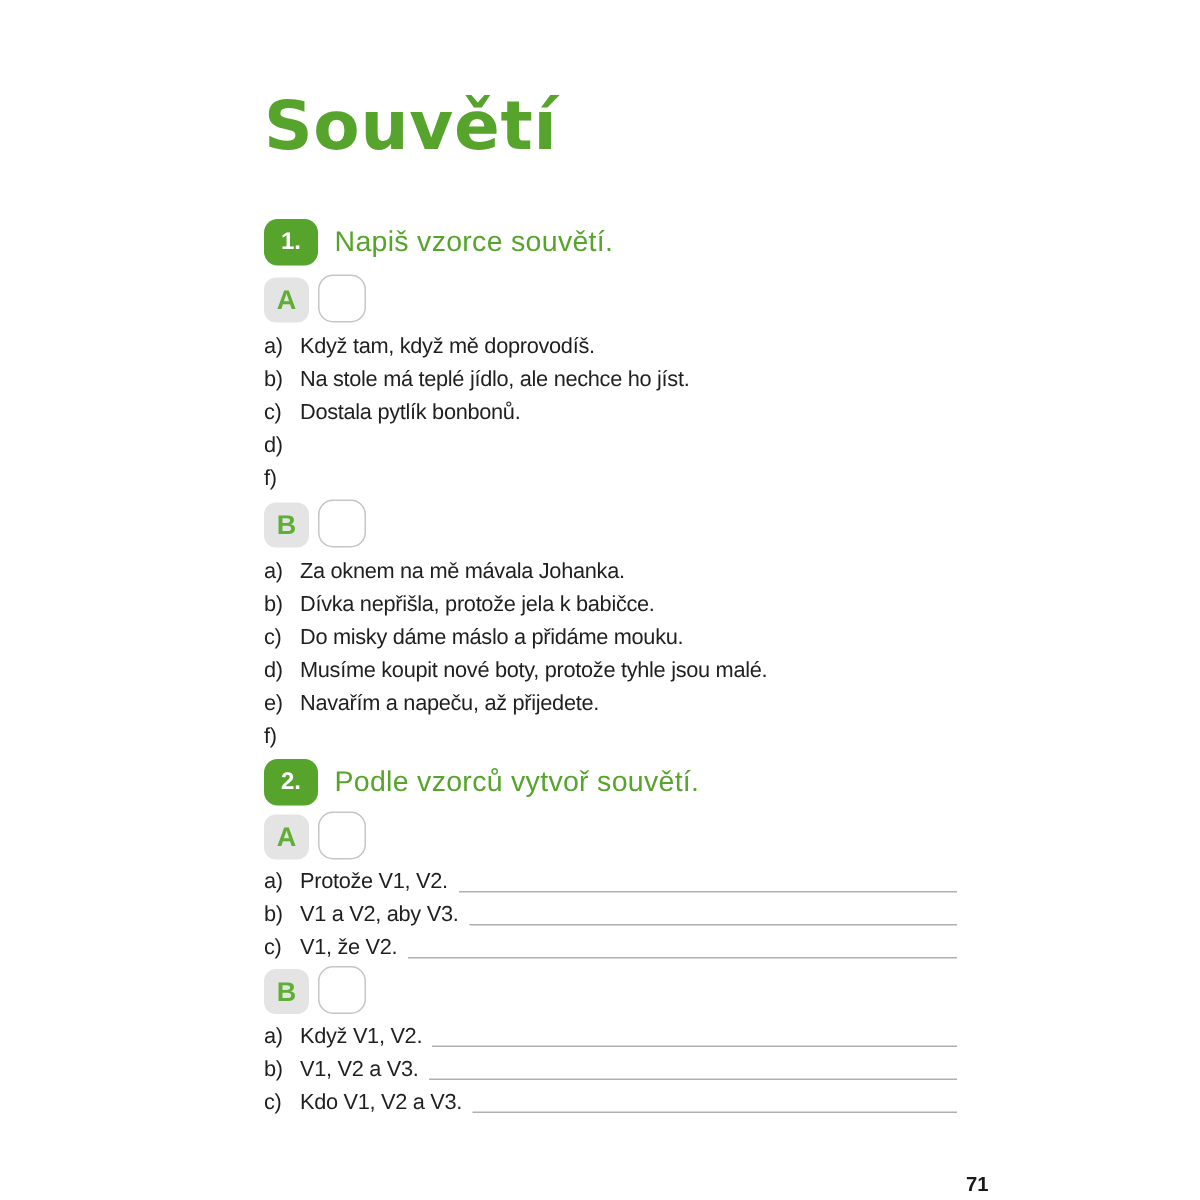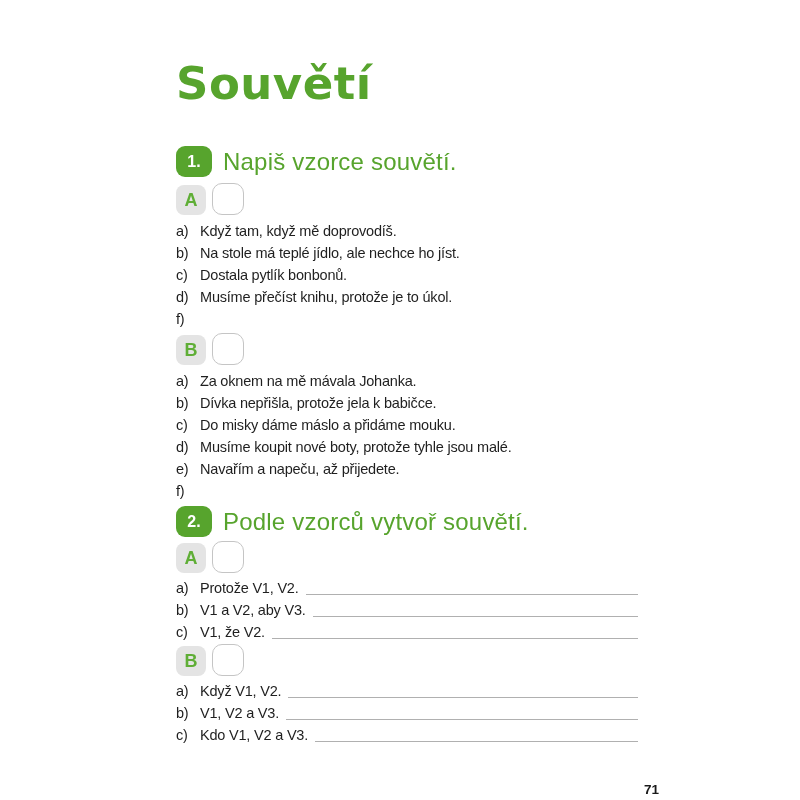--- a/index.html
+++ b/index.html
@@ -22,21 +22,21 @@
     font-family:"DejaVu Sans", sans-serif;
   }
   .ex-header{display:flex;align-items:center;gap:11px;height:31px;}
   .ex-header.first{margin-top:36px;}
   .ex-header.second{margin-top:4px;}
   .ex-num{
     flex:0 0 36px;height:31px;background:var(--green);color:#fff;
     border-radius:9px;display:flex;align-items:center;justify-content:center;
     font-weight:700;font-size:16px;
   }
-  .ex-title{color:var(--green);font-size:24px;letter-spacing:0.2px;}
+  .ex-title{color:var(--green);font-size:19px;letter-spacing:0.2px;}
   .sec-header{display:flex;align-items:flex-start;gap:6px;height:33px;margin-bottom:4px;}
   .sec-header.mt6{margin-top:6px;}
   .sec-header.mt3{margin-top:3px;}
   .sec-header.mt4{margin-top:4px;margin-bottom:3px;}
   .sec-header.mt1{margin-top:1px;margin-bottom:3px;}
   .sec-letter{
     width:30px;height:30px;margin-top:2px;background:var(--badge-gray);
     color:var(--letter-green);font-weight:700;font-size:18px;border-radius:8px;
     display:flex;align-items:center;justify-content:center;
   }
@@ -82,21 +82,20 @@
         <div class="item">
           <span class="lbl">b)</span>
           <span class="txt">Na stole má teplé jídlo, ale nechce ho jíst.</span>
         </div>
         <div class="item">
           <span class="lbl">c)</span>
           <span class="txt">Dostala pytlík bonbonů.</span>
         </div>
         <div class="item">
           <span class="lbl">d)</span>
-          <span class="txt">Musíme přečíst knihu, protože je to úkol.</span>
         </div>
         <div class="item">
           <span class="lbl">f)</span>
         </div>
       </div>
 
       <div class="sec-header mt3">
         <span class="sec-letter">B</span>
         <span class="answer-box"></span>
       </div>

